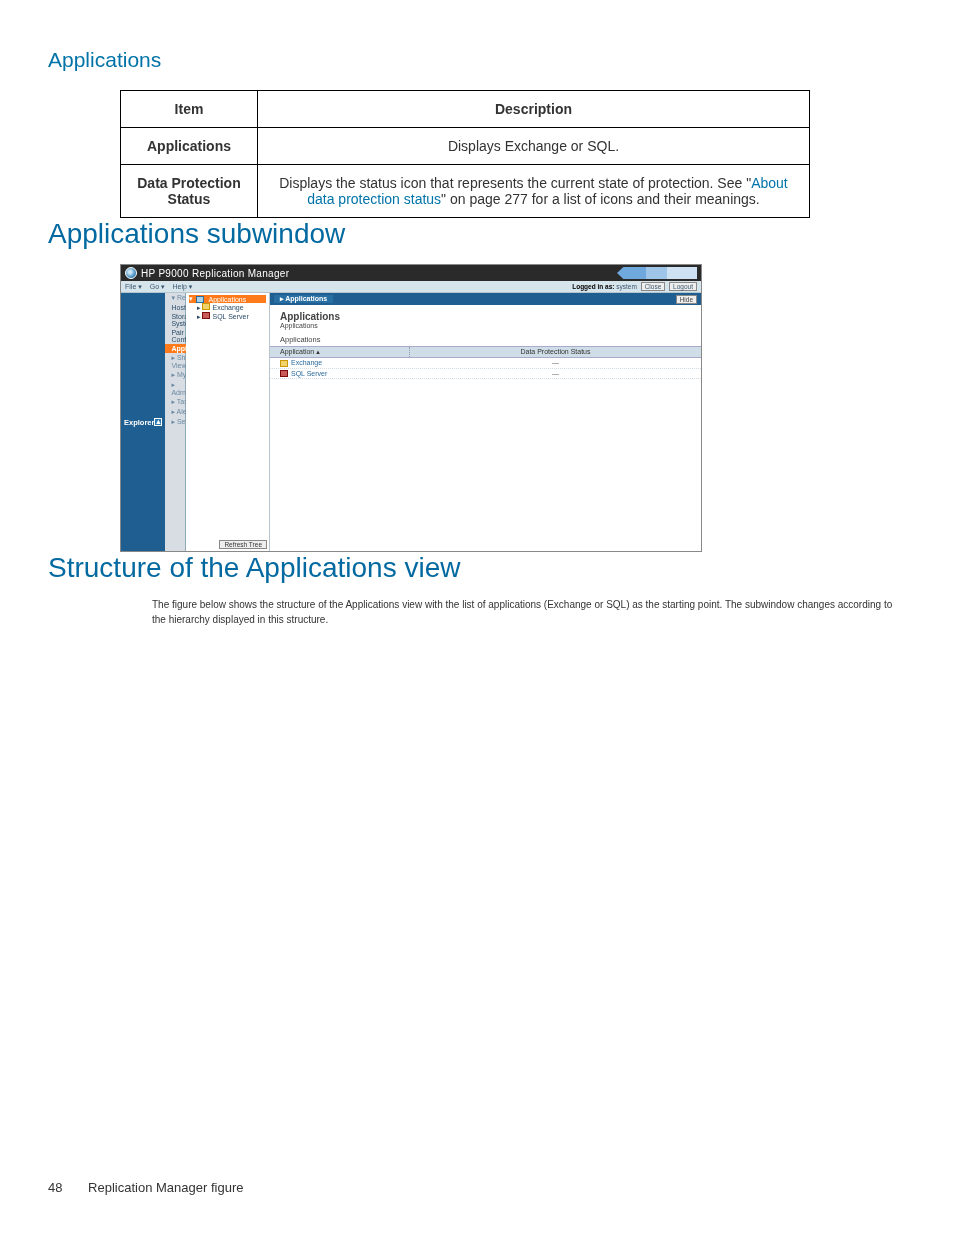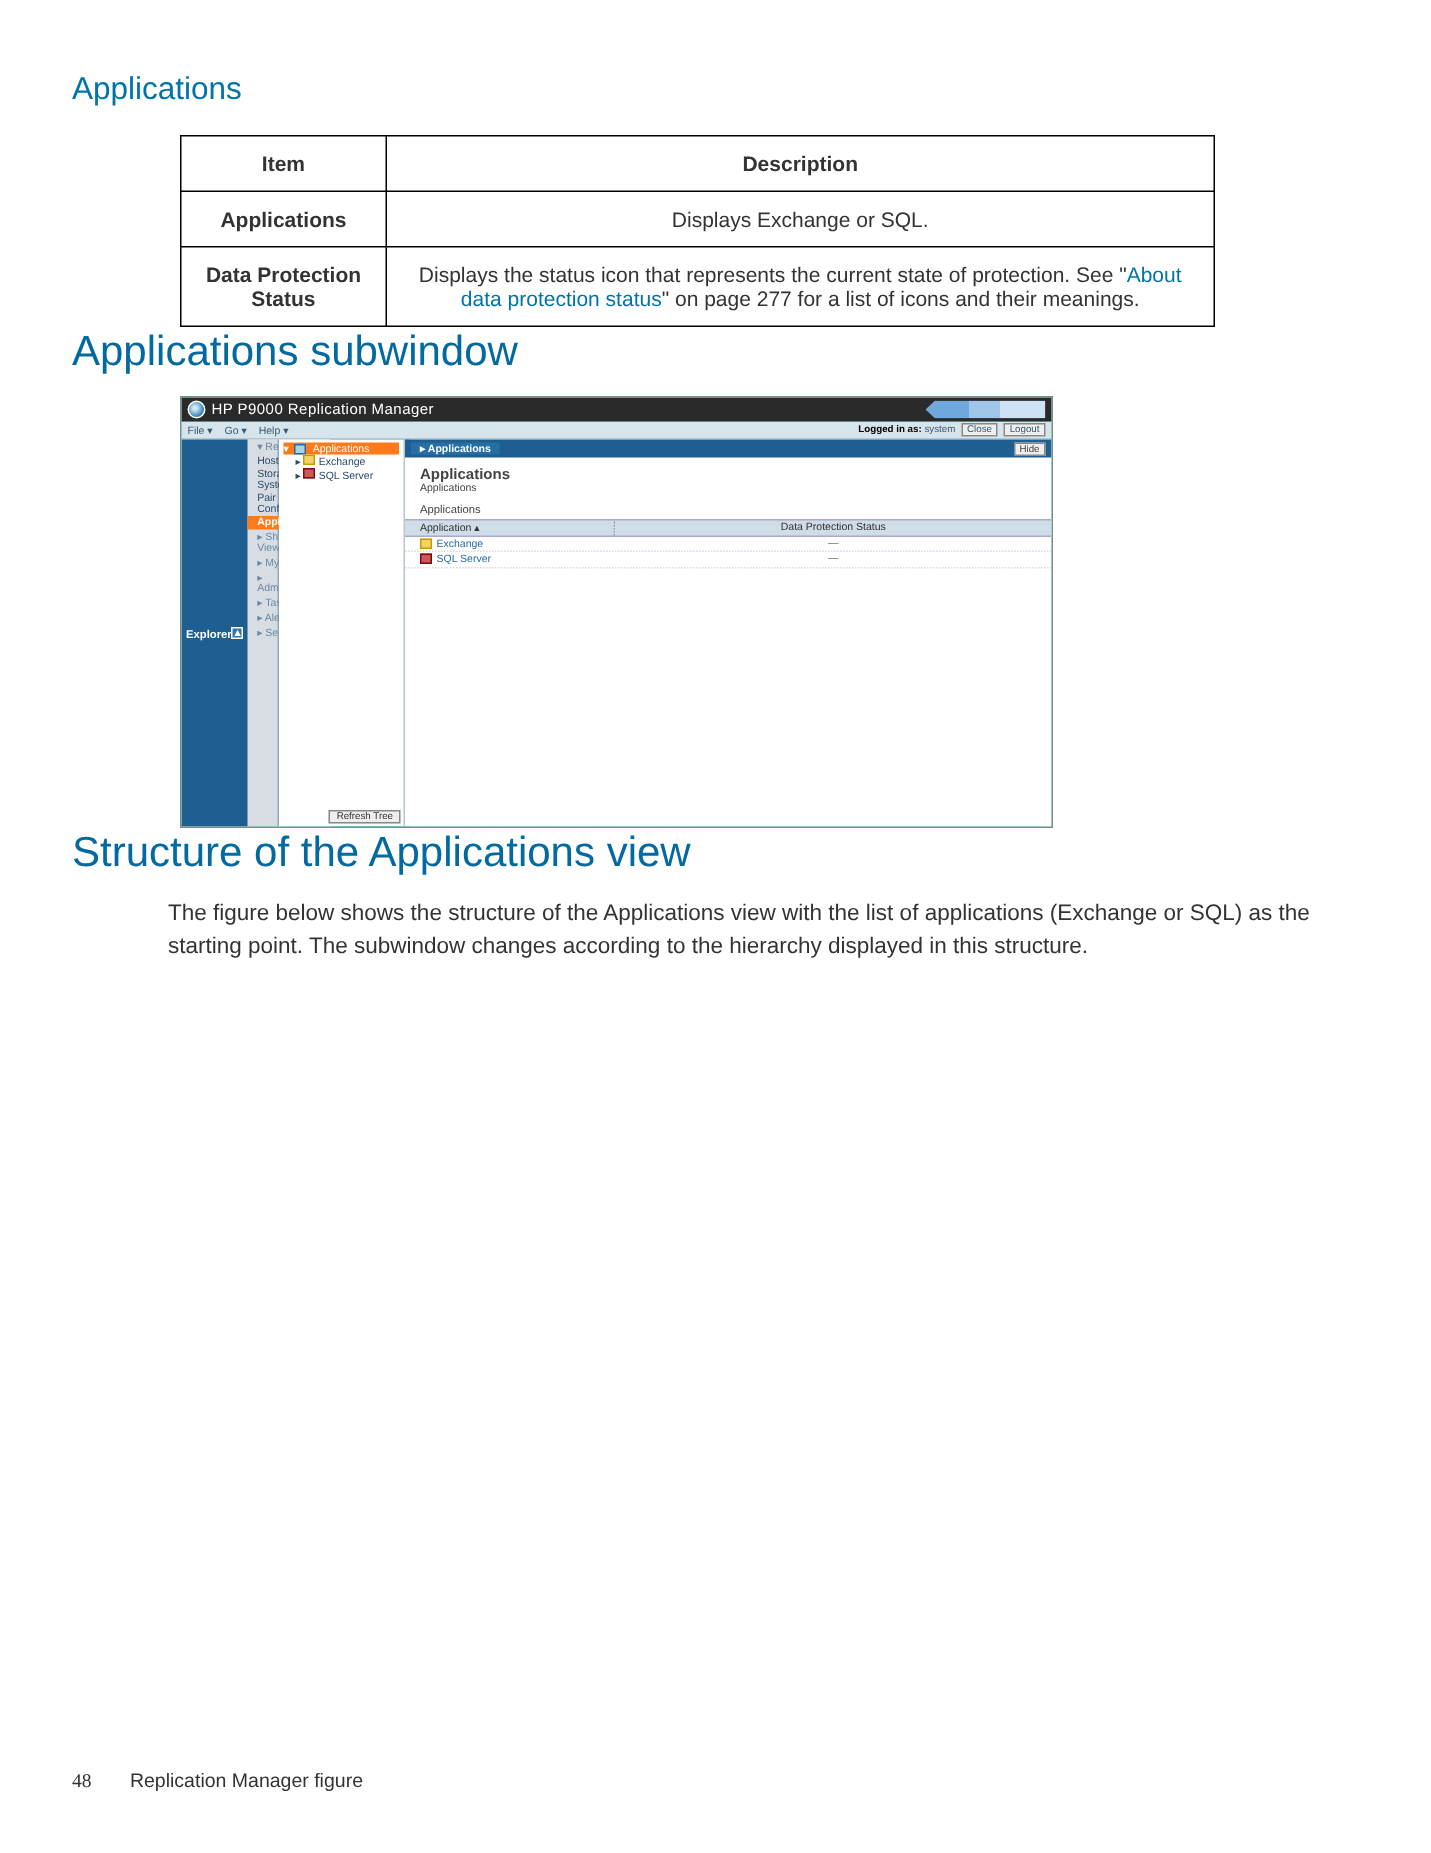--- a/index.html
+++ b/index.html
@@ -35,31 +35,31 @@
       border: 1px solid #000;
       padding: 10px 9px;
       text-align: center;
       font-size: 14px;
       vertical-align: middle;
     }
     .doc-table th { font-weight: 700; }
     .row-label { font-weight: 700; }
     .link-text { color: #0073a8; }
     .body-text {
-      font-size: 15px;
+      font-size: 10px;
       line-height: 1.45;
-      margin-left: 64px;
+      margin-left: 104px;
       margin-right: 8px;
     }
     .screenshot-wrap {
       margin-left: 72px;
       width: 582px;
       height: 288px;
       border: 1px solid #888;
-      background: #5eead4;
+      background: #f0abfc;
       position: relative;
       overflow: hidden;
       font-size: 7px;
     }
     .ss-titlebar {
       height: 16px;
       background: #2a2a2a;
       color: #fff;
       display: flex;
       align-items: center;
@@ -139,21 +139,21 @@
     .ss-table-hdr { background:#cfdde6; display:flex; font-size:7px;border-top:1px solid #aac;border-bottom:1px solid #aac;}
     .ss-th1 { width:140px; padding:1px 10px; border-right:1px dotted #99b;}
     .ss-th2 { flex:1; padding:1px 10px; text-align:center;}
     .ss-row { display:flex; font-size:7px; border-bottom:1px dotted #d0dbe4;}
     .ss-td1 { width:140px; padding:1px 10px; color:#2c6b9c;}
     .ss-td2 { flex:1; padding:1px 10px; text-align:center;color:#666;}
     .app-ic { display:inline-block;width:8px;height:7px;border:1px solid; margin-right:3px; vertical-align:middle;}
     .app-ic.ex{border-color:#c89a00;background:#f2d36b;}
     .app-ic.sql{border-color:#7c0b0b;background:#c85a5a;}
     .footer { position:absolute; bottom:40px; left:48px; font-size:13px; color:#333;}
-    .footer .pn { margin-right:22px;font-family:Liberation Serif, serif; }
+    .footer .pn { margin-right:22px; }
   </style>
 </head>
 <body>
 
 <h2 class="section-title">Applications</h2>
 <table class="doc-table">
   <tbody>
       <tr>
     <th>Item</th>
     <th>Description</th>

